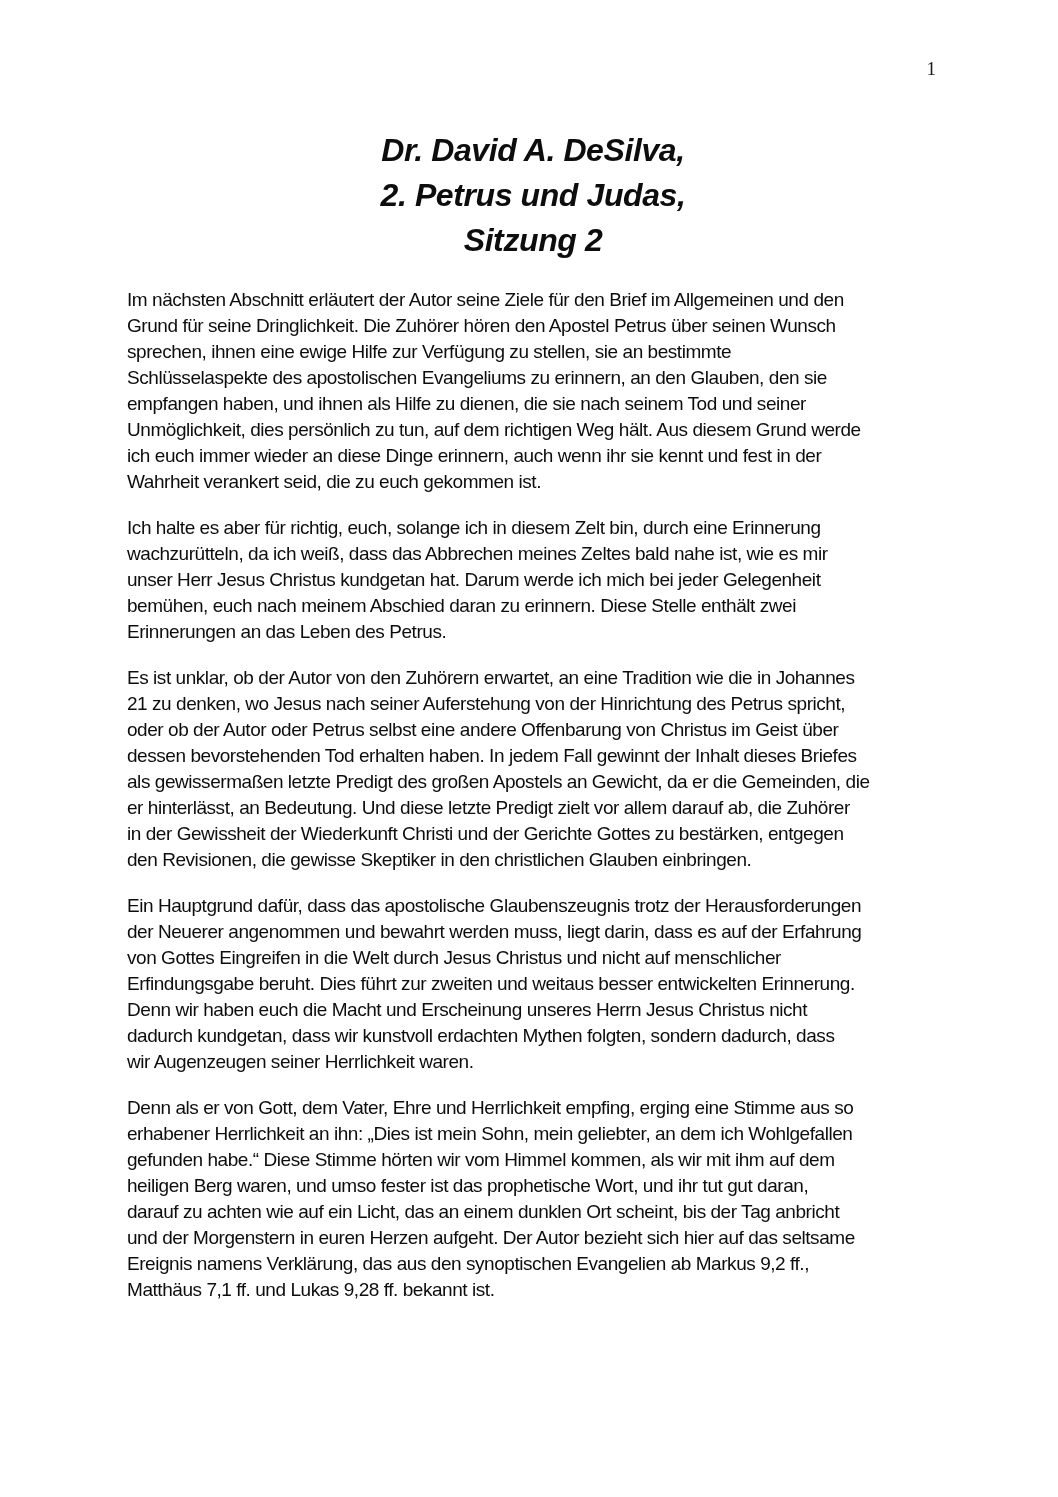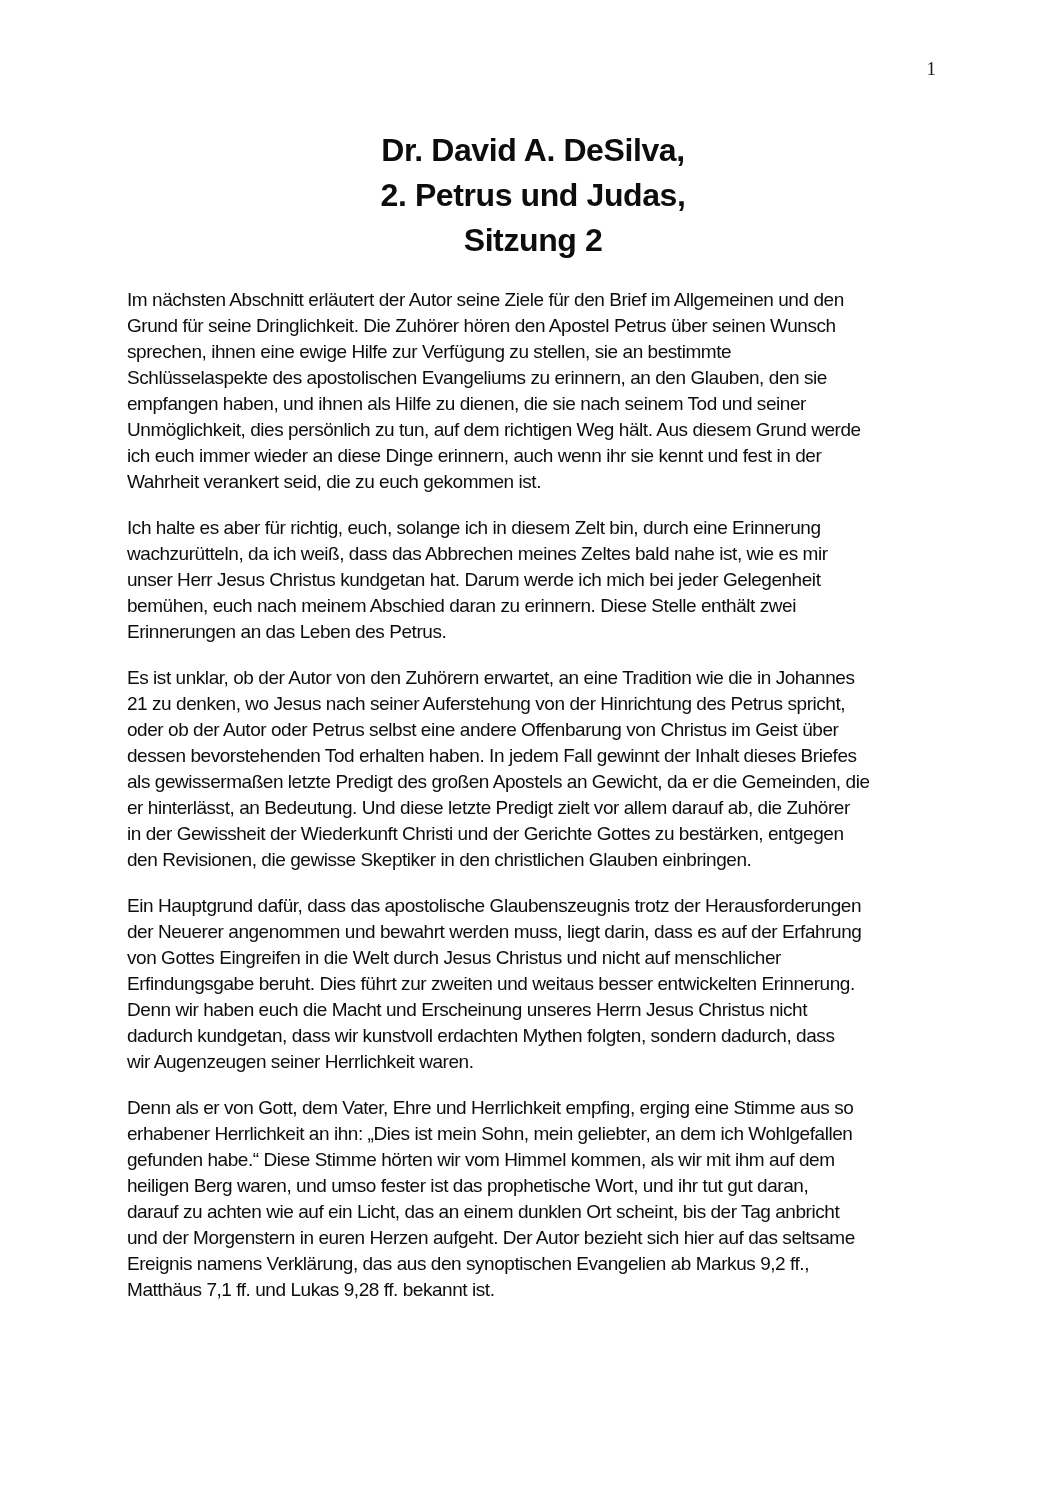--- a/index.html
+++ b/index.html
@@ -33,20 +33,21 @@
   }
   .title {
     text-align: center;
     font-weight: 700;
     font-size: 32px;
     line-height: 45px;
     letter-spacing: -0.4px;
     white-space: pre-line;
     margin-bottom: 24px;
     color: #0d0d0d;
+    font-style: italic;
   }
   .para {
     font-size: 19px;
     line-height: 26px;
     letter-spacing: -0.45px;
     white-space: pre-line;
     margin-bottom: 20px;
     color: #0d0d0d;
   }
 </style>

